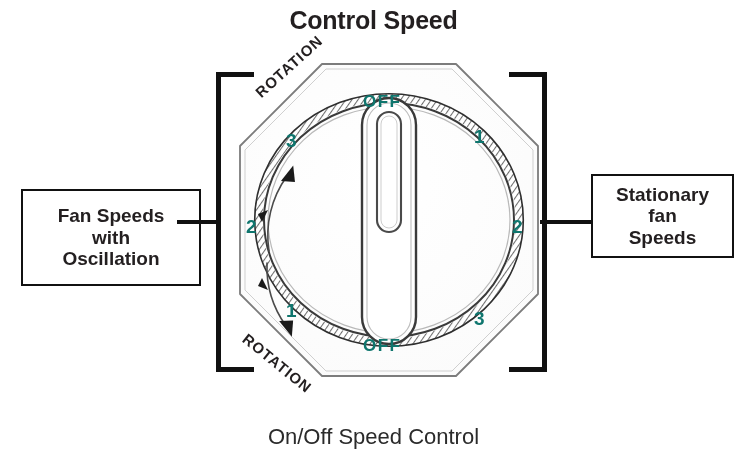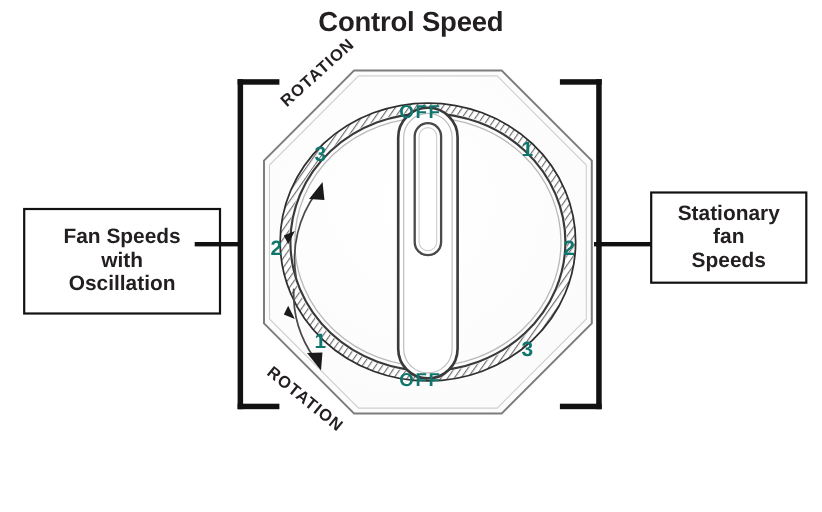--- a/index.html
+++ b/index.html
@@ -179,14 +179,15 @@
   <div class="dlabel num n-r2">2</div>
   <div class="dlabel num n-r3">3</div>
 
   <div class="dlabel num n-l3">3</div>
   <div class="dlabel num n-l2">2</div>
   <div class="dlabel num n-l1">1</div>
 
   <div class="dlabel rot rot-top">ROTATION</div>
   <div class="dlabel rot rot-bot">ROTATION</div>
 
+  <div class="caption">On/Off Speed Control</div>
 
 </div>
 
 </body></html>

